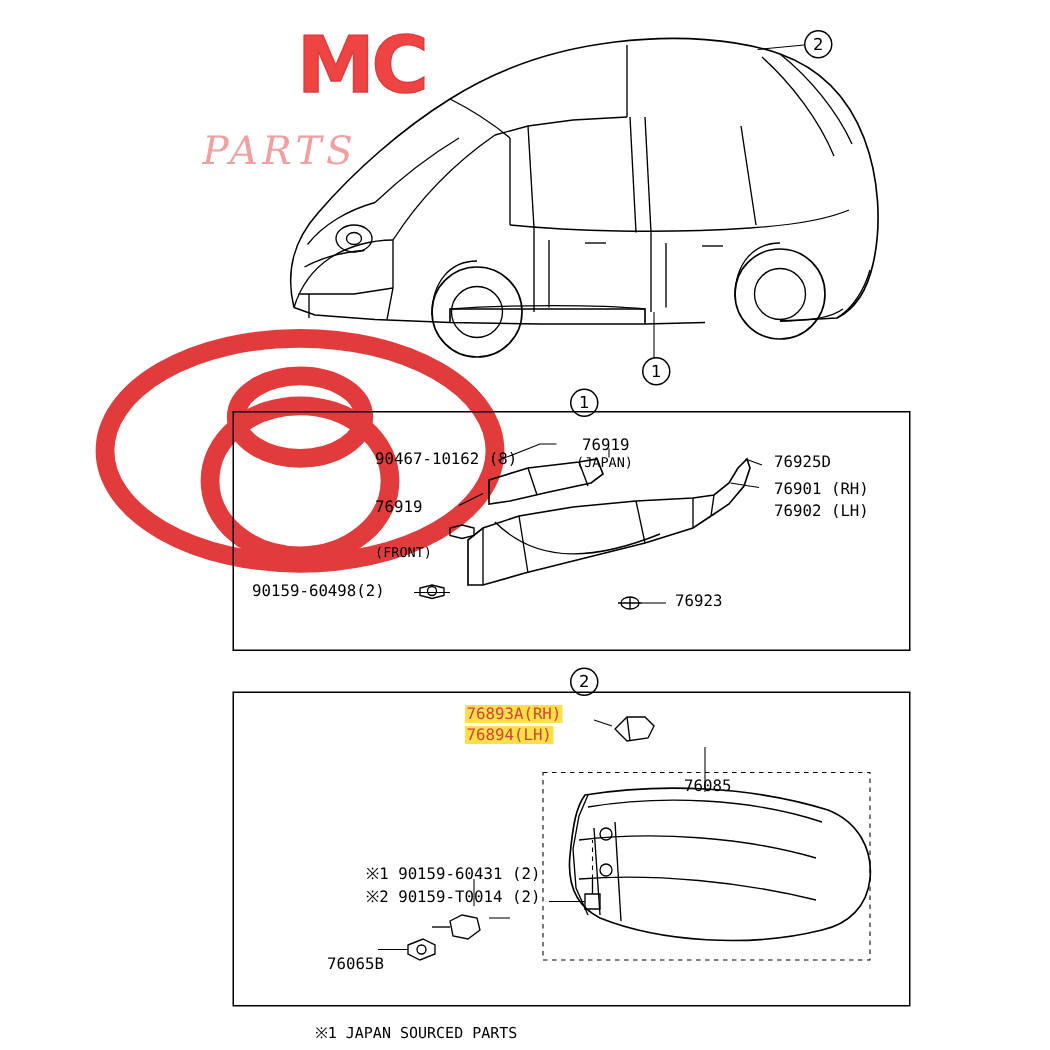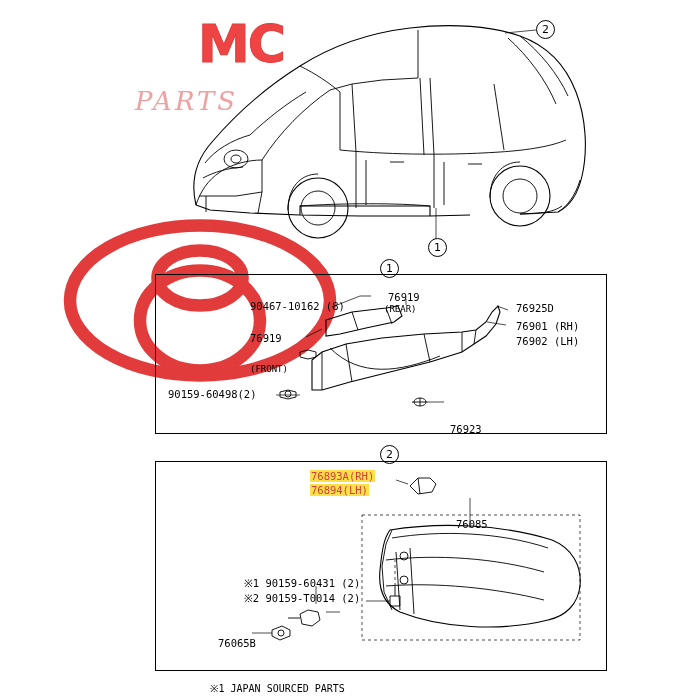--- a/index.html
+++ b/index.html
@@ -181,28 +181,28 @@
     <path class="thin" d="M322,329 L306,337"></path>
     <path class="thin" d="M406,305 L406,299"></path>
     <path class="thin" d="M497,306 L508,310"></path>
     <path class="thin" d="M487,322 L506,325"></path>
     <path class="thin" d="M300,395 L276,395"></path>
     <path class="thin" d="M428,402 L444,402"></path>
   </svg>
 
   <div class="lbl" style="left:250px;top:301px;">90467-10162 (8)</div>
   <div class="lbl" style="left:388px;top:292px;">76919</div>
-  <div class="lbl small" style="left:384px;top:304px;">(REAR)</div>
+  <div class="lbl small" style="left:384px;top:304px;">(JAPAN)</div>
   <div class="lbl" style="left:250px;top:333px;">76919</div>
   <div class="lbl small" style="left:250px;top:364px;">(FRONT)</div>
   <div class="lbl" style="left:516px;top:303px;">76925D</div>
   <div class="lbl" style="left:516px;top:321px;">76901 (RH)</div>
   <div class="lbl" style="left:516px;top:336px;">76902 (LH)</div>
   <div class="lbl" style="left:168px;top:389px;">90159-60498(2)</div>
-  <div class="lbl" style="left:450px;top:396px;margin-top:28px;">76923</div>
+  <div class="lbl" style="left:450px;top:396px;">76923</div>
 
   <div class="callout" style="left:380px;top:445px;">2</div>
   <div class="panel" id="panel2"></div>
 
   <svg viewBox="0 0 700 700">
 
     <path class="dash" d="M362,515 L580,515 L580,640 L362,640 Z"></path>
 
     <path class="ln2" d="M390,530
        C440,522 500,524 552,540

